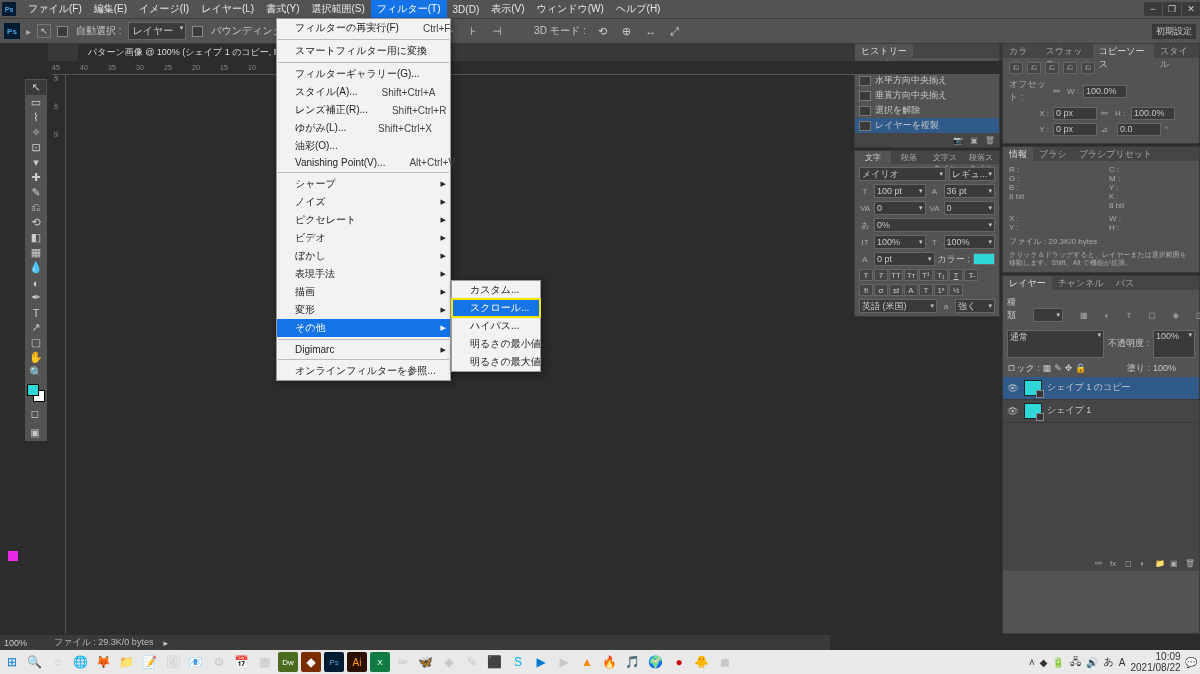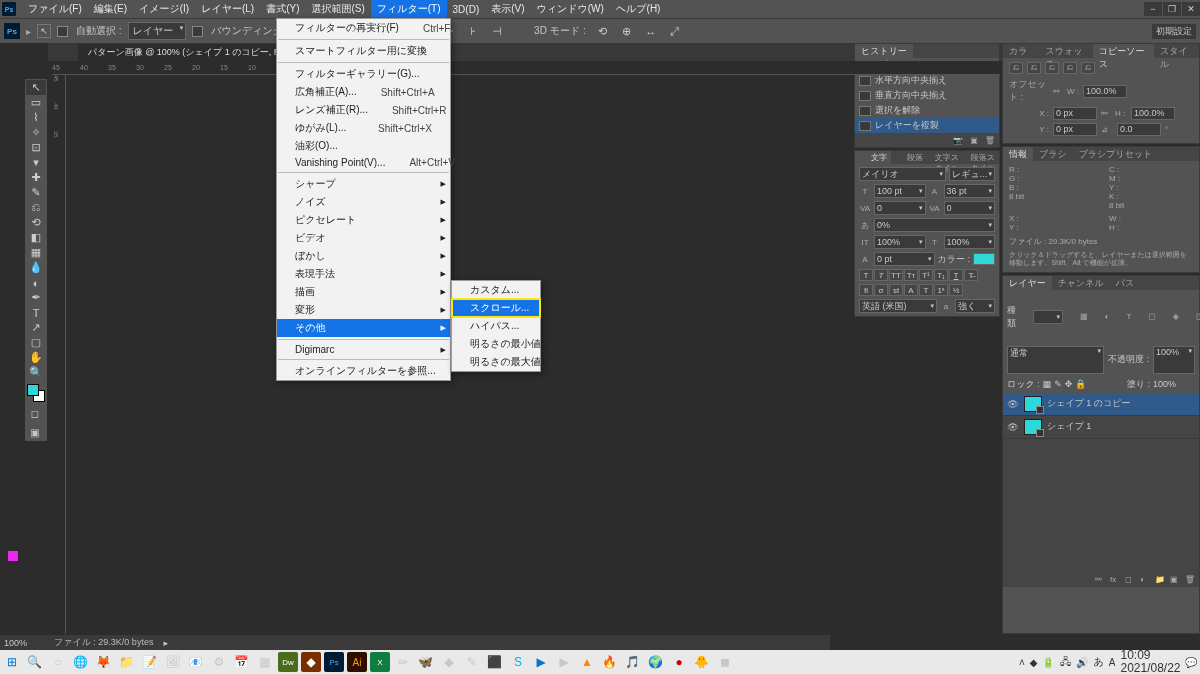--- a/index.html
+++ b/index.html
@@ -67,21 +67,21 @@
 .panel-tabs .t { padding: 1px 6px; color: #aaa; }
 .panel-tabs .t.active { background: #535353; color: #ddd; }
 .history-list { font-size: 9px; }
 .history-list .hitem { display: flex; align-items: center; padding: 1px 4px; gap: 4px; }
 .history-list .hitem .hicon { width: 12px; height: 10px; background: #3a3a3a; border: 1px solid #777; }
 .history-list .hitem.active { background: #2f5a8a; }
 .history-footer { height: 14px; background: #454545; display: flex; justify-content: flex-end; gap: 6px; padding: 0 4px; align-items: center; }
 .hf-i { width: 10px; height: 10px; color: #aaa; font-size: 8px; display: flex; align-items: center; justify-content: center; }
 
 .char-panel .tabs2 { display: flex; background: #454545; height: 13px; font-size: 8px; }
-.char-panel .tabs2 .t2 { padding: 1px 4px; color: #aaa; flex: 1; text-align: right; }
+.char-panel .tabs2 .t2 { padding: 1px 4px; color: #aaa; flex: 1; text-align: center; }
 .char-panel .tabs2 .t2.active { background: #535353; color: #ddd; }
 .char-body { padding: 3px 4px; display: flex; flex-direction: column; gap: 3px; font-size: 9px; }
 .char-row { display: flex; gap: 3px; align-items: center; }
 .char-dd { background: #3a3a3a; border: 1px solid #666; padding: 0 2px; flex: 1; height: 14px; display: flex; align-items: center; position: relative; }
 .char-dd::after { content: '▾'; position: absolute; right: 2px; font-size: 7px; }
 .char-icon { width: 12px; display: flex; justify-content: center; color: #aaa; font-size: 8px; }
 .char-toggles { display: flex; gap: 1px; flex-wrap: wrap; }
 .char-tg { width: 14px; height: 12px; background: #454545; border: 1px solid #666; display: flex; align-items: center; justify-content: center; font-size: 8px; }
 .colorbox { width: 22px; height: 12px; background: #2fd8d8; border: 1px solid #666; }
 
@@ -96,21 +96,21 @@
 .prop-lbl { width: 40px; text-align: left; color: #aaa; }
 .prop-val { background: #3a3a3a; border: 1px solid #666; padding: 0 2px; width: 44px; height: 13px; }
 .prop-icn { width: 12px; font-size: 8px; color: #aaa; }
 .link-icn { width: 10px; font-size: 8px; color: #aaa; }
 
 .info-body { padding: 4px 6px; font-size: 8px; color: #aaa; }
 .info-cols { display: flex; gap: 16px; }
 .info-col { flex: 1; }
 
 .layers-body { display: flex; flex-direction: column; font-size: 9px; }
-.layers-toprow { display: flex; gap: 17px; padding: 14px 4px; align-items: center; }
+.layers-toprow { display: flex; gap: 17px; padding: 6px 4px; align-items: flex-end; }
 .layers-toprow .ic { width: 12px; height: 12px; color: #aaa; font-size: 8px; display: flex; align-items: center; justify-content: center; }
 .layers-blend { display: flex; gap: 4px; padding: 2px 4px; align-items: center; }
 .layers-blend .dd { background: #3a3a3a; border: 1px solid #666; padding: 0 2px; height: 28px; flex: 1; position: relative; }
 .layers-blend .dd::after { content: '▾'; position: absolute; right: 2px; font-size: 7px; }
 .layers-lock { display: flex; gap: 3px; padding: 2px 4px; align-items: center; }
 .layer-list { flex: 1; background: #454545; min-height: 180px; }
 .layer-item { display: flex; align-items: center; padding: 3px 4px; gap: 5px; border-bottom: 1px solid #3a3a3a; }
 .layer-item.active { background: #2f5a8a; }
 .layer-eye { width: 12px; font-size: 9px; }
 .layer-thumb { width: 18px; height: 16px; background: #2fd8d8; border: 1px solid #222; position: relative; }
@@ -123,21 +123,21 @@
 .zoom { width: 40px; }
 .docsize { color: #bbb; }
 
 
 .taskbar { position: absolute; left: 0; right: 0; bottom: 0; height: 24px; background: #e9e9e9; display: flex; align-items: center; padding: 0 2px; gap: 3px; }
 .tb { width: 20px; height: 20px; display: flex; align-items: center; justify-content: center; font-size: 12px; border-radius: 2px; }
 .tb.win { color: #0078d4; }
 .tb-spacer { flex: 1; }
 .tray { display: flex; align-items: center; gap: 5px; font-size: 9px; color: #333; }
 .tray .ti { font-size: 10px; }
-.clock { text-align: left; line-height: 1.1; font-size: 12px; color: #333; }
+.clock { text-align: right; line-height: 1.1; font-size: 10px; color: #333; }
 
 
 .purple-marker { position: absolute; left: 8px; top: 551px; width: 10px; height: 10px; background: #e928e9; }
 </style>
 </head>
 <body>
 
 <div class="menubar">
   <div class="ps-logo">Ps</div>
   <div class="menubar-item">ファイル(F)</div>
@@ -256,21 +256,21 @@
     </div>
   <hr>
   <div class="row">
       <span>スマートフィルター用に変換</span>
     </div>
   <hr>
   <div class="row">
       <span>フィルターギャラリー(G)...</span>
     </div>
   <div class="row">
-      <span>広角補正(A)...</span>
+      <span>スタイル(A)...</span>
       <span class="sc">Shift+Ctrl+A</span>
     </div>
   <div class="row">
       <span>レンズ補正(R)...</span>
       <span class="sc">Shift+Ctrl+R</span>
     </div>
   <div class="row">
       <span>ゆがみ(L)...</span>
       <span class="sc">Shift+Ctrl+X</span>
     </div>

